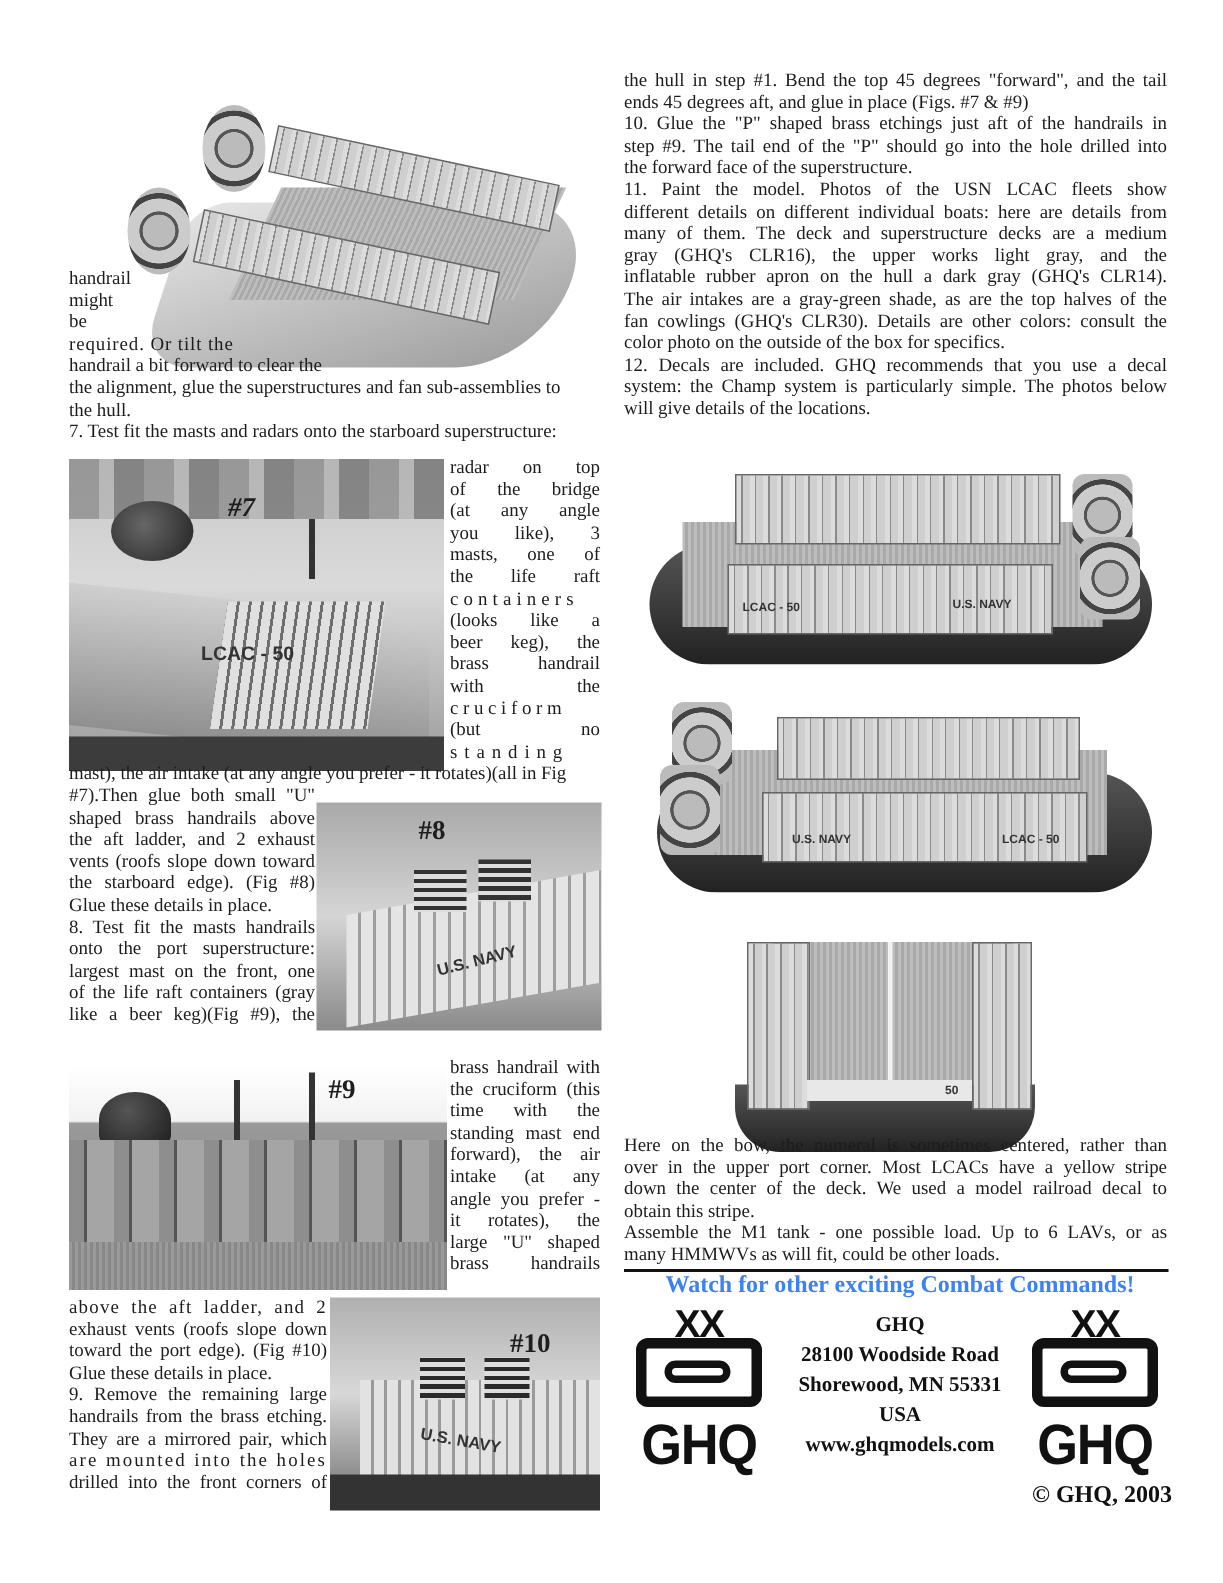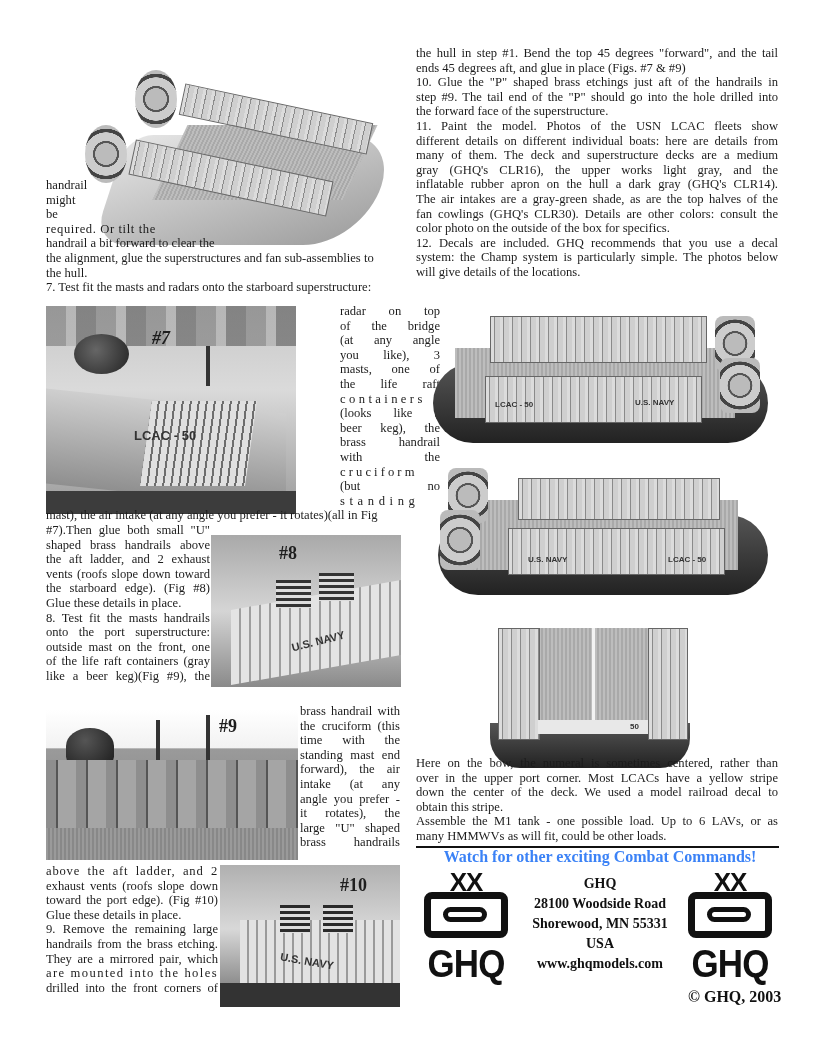--- a/index.html
+++ b/index.html
@@ -76,21 +76,21 @@
     <div style="position:absolute;left:0;top:0;width:250px;height:40px;background:repeating-linear-gradient(90deg,#777 0 20px,#aaa 20px 30px,#555 30px 50px);opacity:0.6;"></div>
     <div style="position:absolute;left:0;top:95px;width:240px;height:95px;background:linear-gradient(180deg,#cfcfcf,#8f8f8f);transform:skewY(6deg);"></div>
     <div style="position:absolute;left:28px;top:28px;width:55px;height:40px;border-radius:50%;background:radial-gradient(circle at 40% 40%,#666,#222);"></div>
     <div style="position:absolute;left:100px;top:95px;width:105px;height:85px;background:repeating-linear-gradient(90deg,#e0e0e0 0 6px,#6e6e6e 6px 8px);transform:skewX(-8deg);"></div>
     <div style="position:absolute;left:160px;top:40px;width:4px;height:40px;background:#333;"></div>
     <div style="position:absolute;left:0;top:185px;width:250px;height:23px;background:#3c3c3c;"></div>
     <div class="mark" style="left:88px;top:122px;font-size:13px;">LCAC - 50</div>
     <div class="lbl" style="left:106px;top:22px;font-style:italic;">#7</div>
   </div>
 
-  <div class="txt" style="left:300px;top:304px;width:100px;margin-left:40px;">
+  <div class="txt" style="left:300px;top:304px;width:100px;">
     <span class="j">radar on top</span>
     <span class="j">of the bridge</span>
     <span class="j">(at any angle</span>
     <span class="j">you like), 3</span>
     <span class="j">masts, one of</span>
     <span class="j">the life raft</span>
     <span class="line" style="letter-spacing:3.4px;">containers</span>
     <span class="j">(looks like a</span>
     <span class="j">beer keg), the</span>
     <span class="j">brass handrail</span>
@@ -124,21 +124,21 @@
 
   <div class="txt" style="left:46px;top:523px;width:164px;">
     <span class="j">#7).Then glue both small "U"</span>
     <span class="j">shaped brass handrails above</span>
     <span class="j">the aft ladder, and 2 exhaust</span>
     <span class="j">vents (roofs slope down toward</span>
     <span class="j">the starboard edge). (Fig #8)</span>
     <span class="line">Glue these details in place.</span>
     <span class="j">8. Test fit the masts handrails</span>
     <span class="j">onto the port superstructure:</span>
-    <span class="j">outside mast on the front, one</span>
+    <span class="j">largest mast on the front, one</span>
     <span class="j">of the life raft containers (gray</span>
     <span class="j">like a beer keg)(Fig #9), the</span>
   </div>
 
   <div class="photo" style="left:46px;top:710px;width:252px;height:150px;background:linear-gradient(180deg,#ffffff 0%,#f2f2f2 25%,#9a9a9a 26%,#7c7c7c 100%);">
     <div style="position:absolute;left:20px;top:18px;width:48px;height:36px;border-radius:50% 50% 20% 20%;background:radial-gradient(circle at 40% 35%,#555,#1e1e1e);"></div>
     <div style="position:absolute;left:0;top:50px;width:252px;height:100px;background:repeating-linear-gradient(90deg,#8e8e8e 0 10px,#555 10px 12px,#a5a5a5 12px 30px);"></div>
     <div style="position:absolute;left:110px;top:10px;width:4px;height:40px;background:#333;"></div>
     <div style="position:absolute;left:160px;top:5px;width:4px;height:45px;background:#333;"></div>
     <div style="position:absolute;left:0;top:118px;width:252px;height:32px;background:repeating-linear-gradient(90deg,#9a9a9a 0 2px,#888 2px 4px);"></div>
@@ -157,21 +157,21 @@
     <span class="j">large "U" shaped</span>
     <span class="j">brass handrails</span>
   </div>
 
   <div class="photo" style="left:220px;top:865px;width:180px;height:142px;background:linear-gradient(180deg,#b0b0b0,#d8d8d8 45%,#6e6e6e);">
     <div style="position:absolute;left:20px;top:55px;width:160px;height:70px;background:repeating-linear-gradient(90deg,#e2e2e2 0 7px,#9a9a9a 7px 9px);"></div>
     <div style="position:absolute;left:60px;top:40px;width:30px;height:28px;background:repeating-linear-gradient(180deg,#2a2a2a 0 3px,#ddd 3px 6px);"></div>
     <div style="position:absolute;left:103px;top:40px;width:30px;height:28px;background:repeating-linear-gradient(180deg,#2a2a2a 0 3px,#ddd 3px 6px);"></div>
     <div style="position:absolute;left:0;top:118px;width:180px;height:24px;background:#333;"></div>
     <div class="mark" style="left:60px;top:90px;font-size:11px;transform:rotate(10deg);">U.S. NAVY</div>
-    <div class="lbl" style="left:120px;top:10px;">#10</div>
+    <div class="lbl" style="left:120px;top:20px;">#10</div>
   </div>
 
   <div class="txt" style="left:46px;top:864px;width:172px;">
     <span class="j" style="letter-spacing:0.8px;">above the aft ladder, and 2</span>
     <span class="j">exhaust vents (roofs slope down</span>
     <span class="j">toward the port edge). (Fig #10)</span>
     <span class="line">Glue these details in place.</span>
     <span class="j">9. Remove the remaining large</span>
     <span class="j">handrails from the brass etching.</span>
     <span class="j">They are a mirrored pair, which</span>

